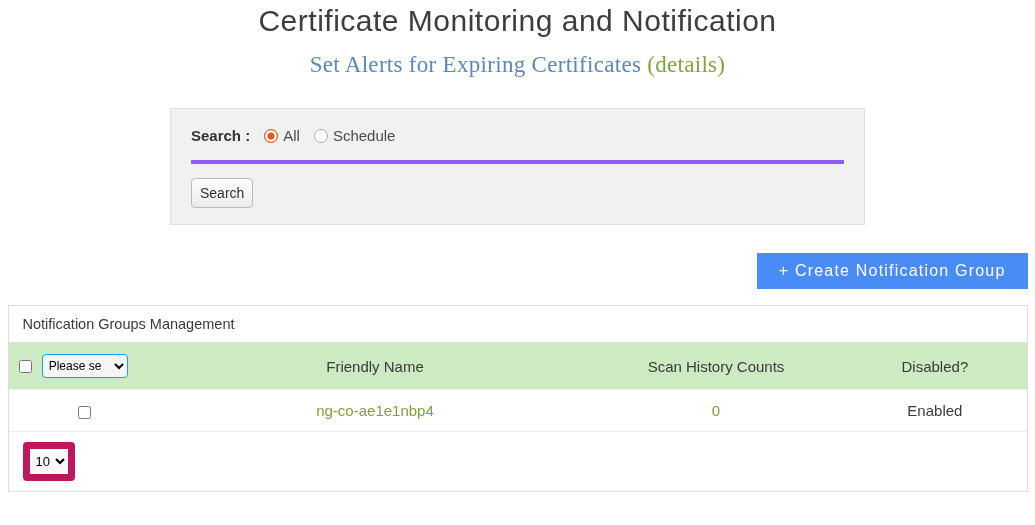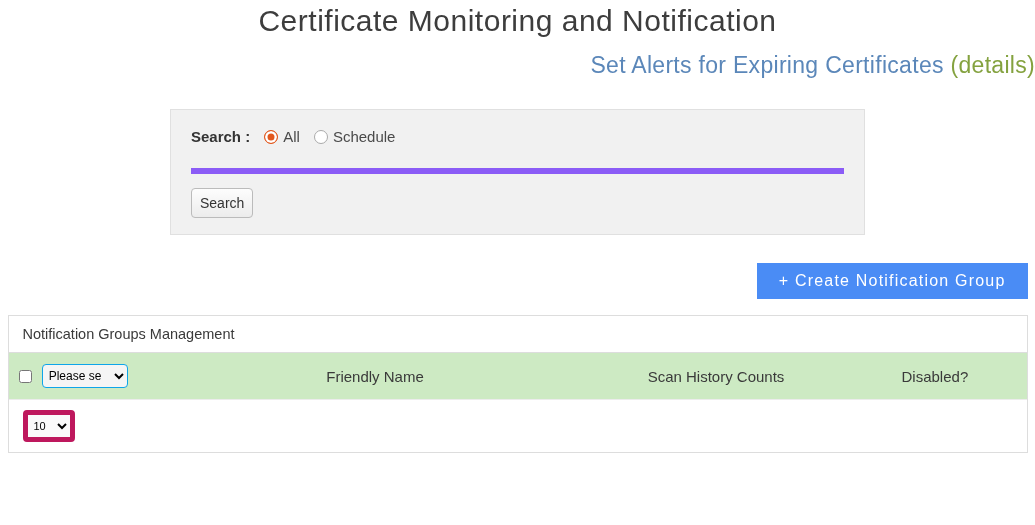--- a/index.html
+++ b/index.html
@@ -16,46 +16,47 @@
   
   .page-title {
     text-align: center;
     font-size: 30px;
     font-weight: 500;
     letter-spacing: 0.5px;
     color: #3d3d3d;
     padding-top: 4px;
   }
   .page-subtitle {
-    text-align: right;
+    text-align: center;
     font-size: 23px;
     font-weight: 500;
     letter-spacing: 0.3px;
     color: #5b87b9;
     margin-top: 14px;
+    font-family: Liberation Serif, serif;
   }
   .page-subtitle .details-link {
     color: #84a23f;
     cursor: pointer;
   }
 
   
   .search-panel {
     width: 695px;
     margin: 30px auto 0 auto;
     background: #f1f1f1;
     border: 1px solid #e0e0e0;
     padding: 18px 20px 16px 20px;
   }
   .search-row {
     display: flex;
     align-items: center;
     gap: 10px;
-    padding-bottom: 23px;
-    border-bottom: 6px solid #8b5cf6;
+    padding-bottom: 16px;
+    border-bottom: 4px solid #8b5cf6;
   }
   .search-label {
     font-size: 15px;
     font-weight: bold;
     color: #333333;
   }
   .radio-option {
     display: inline-flex;
     align-items: center;
     gap: 5px;
@@ -169,24 +170,24 @@
     cursor: pointer;
   }
   .enabled-text { color: #3c3c3c; }
   .footer-row td {
     border-top: 1px solid #ececec;
     padding: 10px 14px;
     text-align: left;
   }
   .page-size-select {
     font-family: "Liberation Sans", sans-serif;
-    font-size: 11px;
+    font-size: 13px;
     width: 52px;
     padding: 4px 2px;
-    border: 5px solid #be185d;
+    border: 7px solid #be185d;
     border-radius: 4px;
     background: #fafafa;
   }
   .col-name { width: 42%; }
   .col-count { width: 25%; }
   .col-disabled { width: 18%; }
 </style>
 </head>
 <body>
 
@@ -229,20 +230,32 @@
           <input type="checkbox" style="">
           <select class="please-select">
             <option>Please se</option>
           </select>
         </th>
         <th class="col-name">Friendly Name</th>
         <th class="col-count">Scan History Counts</th>
         <th class="col-disabled">Disabled?</th>
       </tr>
 
+      <tr class="data-row">
+        <td>
+          <input type="checkbox" style="">
+        </td>
+        <td>
+          <a class="link-green">ng-co-ae1e1nbp4</a>
+        </td>
+        <td>
+          <a class="link-green">0</a>
+        </td>
+        <td class="enabled-text">Enabled</td>
+      </tr>
 
 
       <tr class="footer-row">
         <td colspan="4">
           <select class="page-size-select">
             <option>10</option>
           </select>
         </td>
       </tr>
     </tbody>

